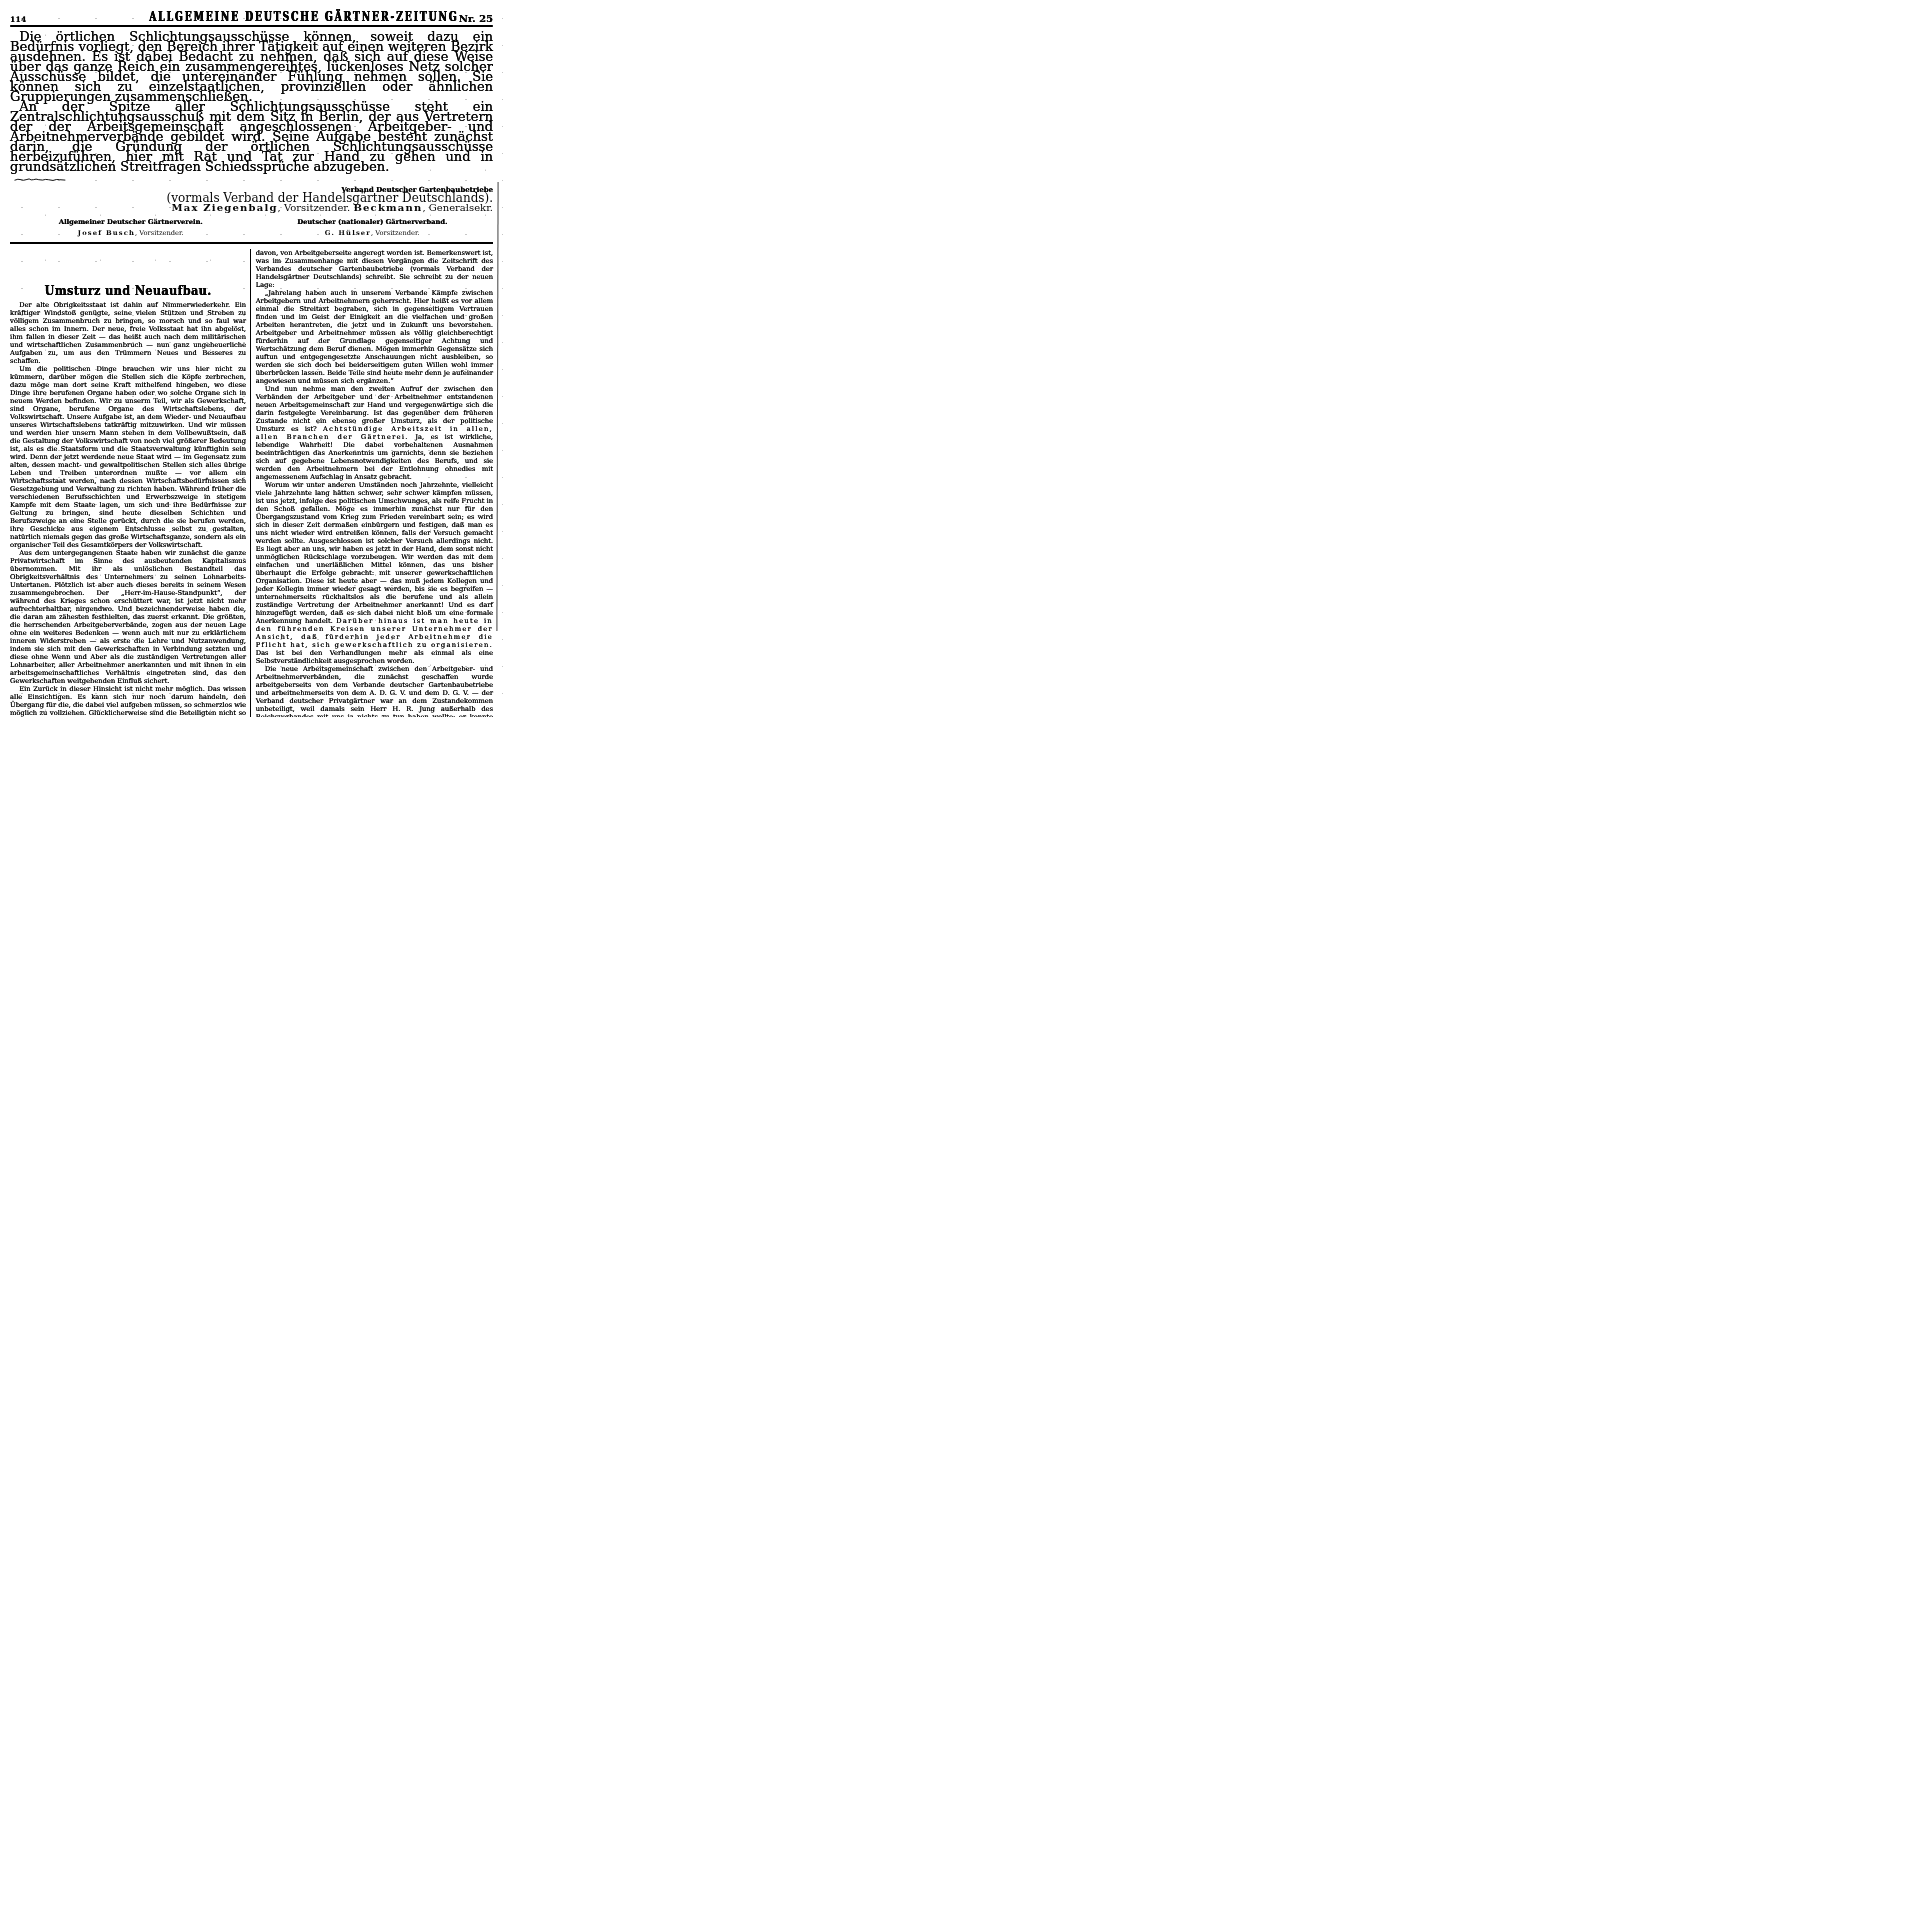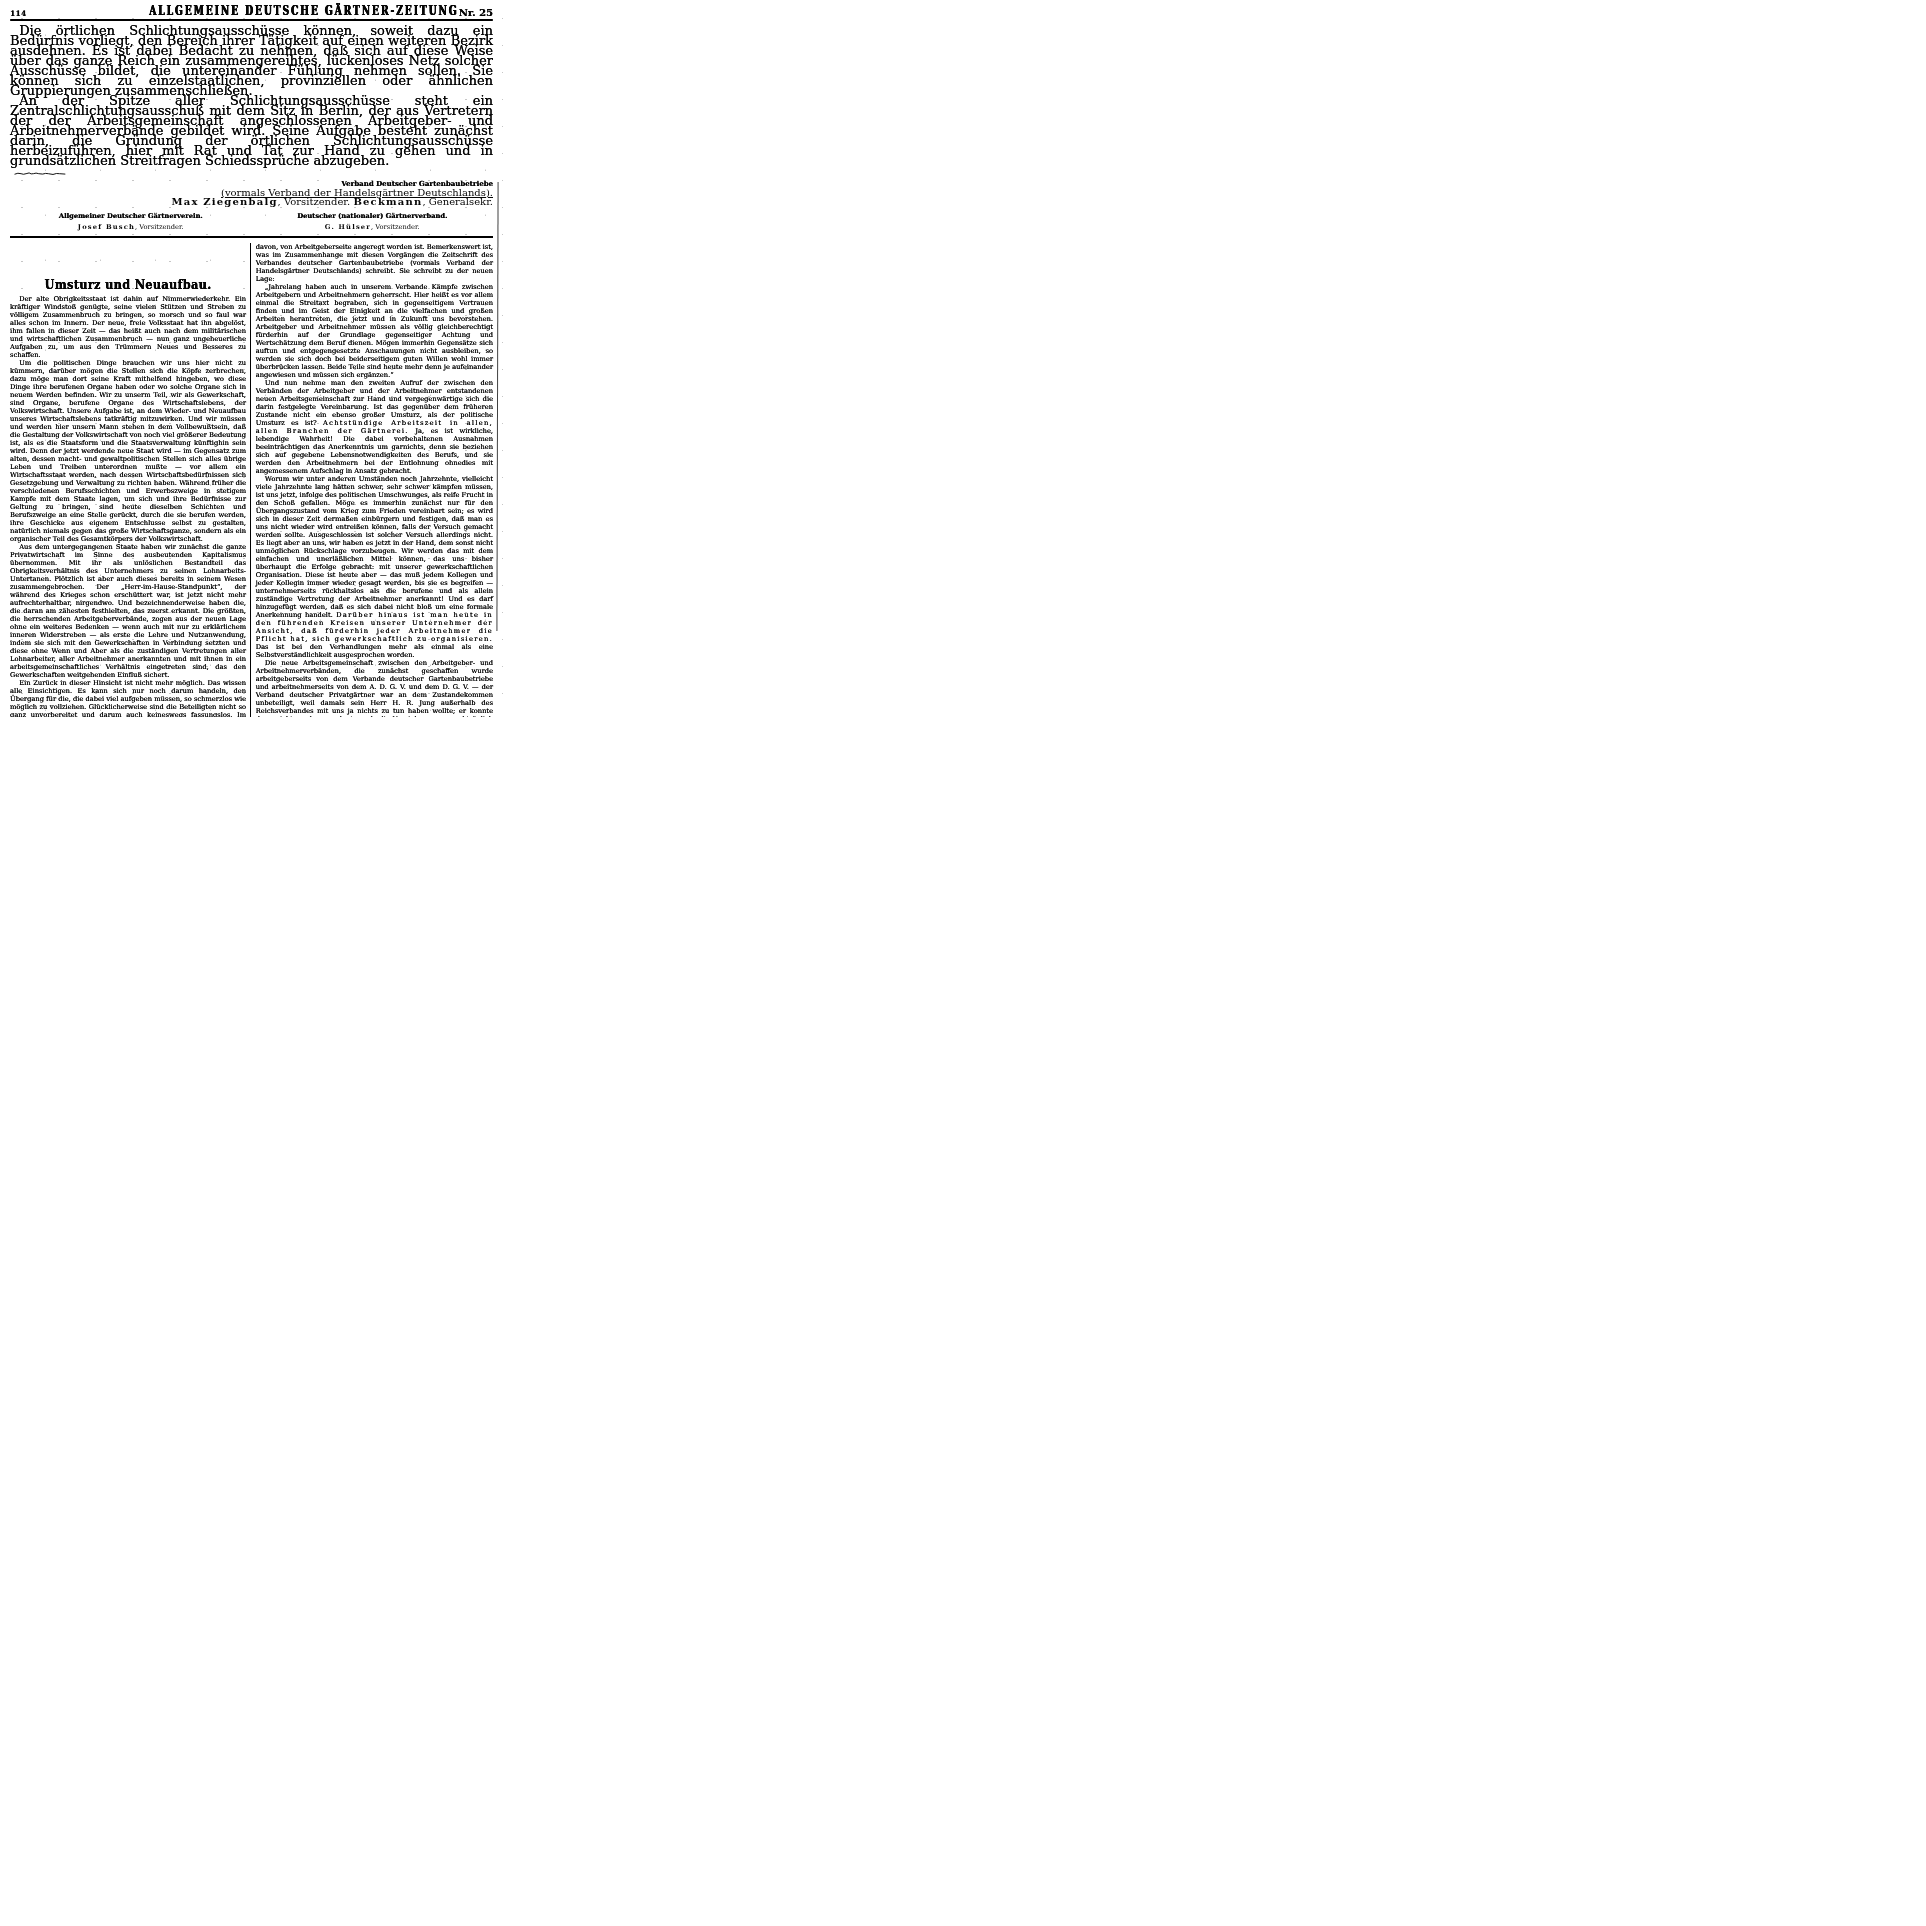--- a/index.html
+++ b/index.html
@@ -11,21 +11,21 @@
   }
   .page{
     position:relative;width:503px;height:717px;overflow:hidden;
     background-color:#ffffff;
     background-image:
       radial-gradient(rgba(0,0,0,.45) 0.2px, transparent 0.3px),
       radial-gradient(rgba(0,0,0,.30) 0.2px, transparent 0.3px);
     background-size:37px 27px,55px 45px;
     background-position:3.5px 5px,18px 12.7px;
   }
-  .content{padding:7px 10px 0 10px;}
+  .content{padding:13px 10px 0 10px;}
   
   .hdr{display:flex;align-items:flex-end;}
   .pageno{font-weight:bold;font-size:7.3px;letter-spacing:0.4px;text-shadow:0.2px 0 0 currentColor;}
   .masthead-wrap{flex:1;text-align:right;}
   .masthead{
     display:inline-block;font-weight:bold;font-size:9.2px;letter-spacing:1.9px;
     text-transform:uppercase;transform:scaleY(1.35);transform-origin:center bottom;
     text-shadow:0 0 0.4px #000,0.3px 0 0 #000,-0.3px 0 0 #000;
     white-space:nowrap;
   }
@@ -36,21 +36,21 @@
   p.para{margin:0;text-align:justify;text-indent:9.2px;hyphens:auto;-webkit-hyphens:auto;}
   p.para.noindent{text-indent:0;}
   .intro p.para{font-size:13px;line-height:10px;text-shadow:0.1px 0 0 currentColor;}
   .intro{margin-top:5.4px;}
   .gesperrt{letter-spacing:1.3px;}
   
   .scratch{margin:3.9px 0 0 3.9px;height:5.4px;}
   
   .sigblock{text-align:right;margin-top:3px;}
   .sig-name{font-weight:bold;font-size:7px;text-shadow:0.2px 0 0 currentColor;}
-  .sig-sub{font-size:10px;line-height:9.6px;text-decoration:underline;}
+  .sig-sub{font-size:12px;line-height:9.6px;}
   .sig-off{font-size:10px;line-height:9.6px;}
   .off-name{font-weight:bold;letter-spacing:1.2px;}
   .orgrow{display:flex;margin-top:5.4px;}
   .orgcell{width:50%;text-align:center;}
   .orgcell .org-name{font-weight:bold;font-size:6.7px;text-shadow:0.2px 0 0 currentColor;}
   .orgcell .org-off{font-size:6.7px;margin-top:3.1px;}
   
   .columns{display:flex;margin-top:5.4px;align-items:stretch;}
   .col{width:236px;}
   .col-l{padding-right:3.9px;margin-top:32px;}

